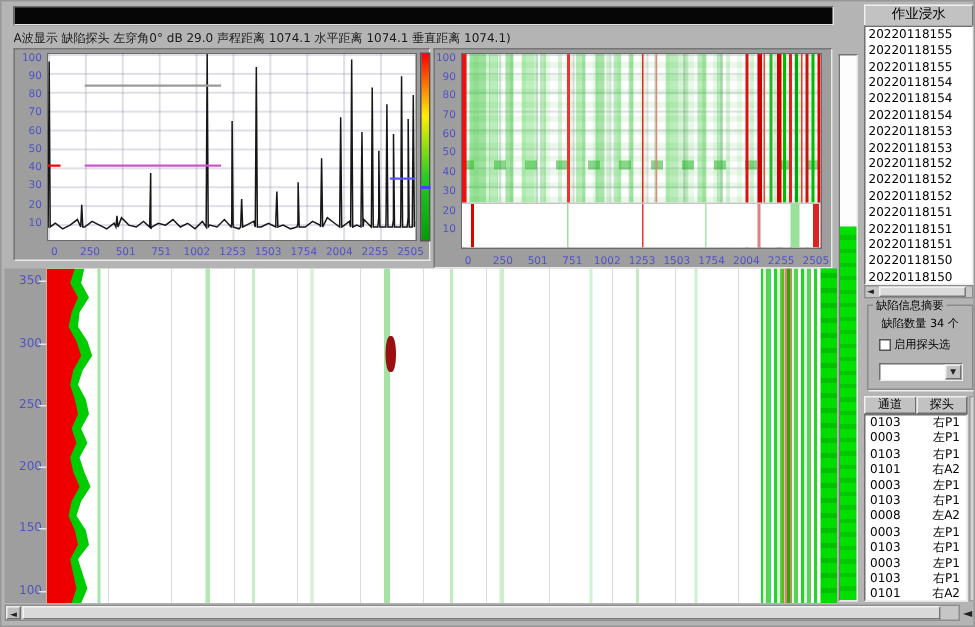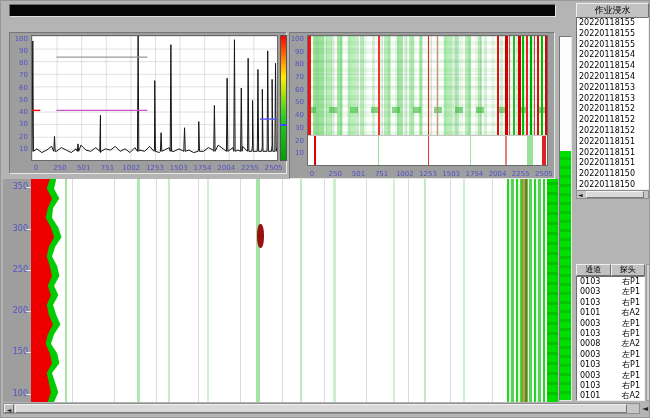--- a/index.html
+++ b/index.html
@@ -132,20 +132,21 @@
   .trow .c2{ flex:1; text-align:right; padding-right:4px; }
   .sb-vscroll{ position:absolute; left:645px; top:263px; width:5px; height:137px;
     background:#d2d2d2; border:1px solid #9a9a9a; }
 </style>
 </head>
 <body>
 
 <div class="app">
 
   <div class="black-bar"></div>
+  <div class="info-line">A波显示 缺陷探头 左穿角0° dB 29.0 声程距离 1074.1 水平距离 1074.1 垂直距离 1074.1)</div>
 
   <div class="panel ascan">
     <div class="yticks">
         <span style="top: 2.91262%;">100</span>
         <span style="top: 12.6214%;">90</span>
         <span style="top: 22.3301%;">80</span>
         <span style="top: 32.0388%;">70</span>
         <span style="top: 41.7476%;">60</span>
         <span style="top: 51.4563%;">50</span>
         <span style="top: 61.165%;">40</span>
@@ -321,20 +322,32 @@
       <div class="job">20220118151</div>
       <div class="job">20220118151</div>
       <div class="job">20220118150</div>
       <div class="job">20220118150</div>
     </div>
   <div class="job-hscroll">
     <span class="tiny-arrow">◄</span>
     <div class="jthumb"></div>
   </div>
 
+  <div class="groupbox">
+    <div class="gb-title">缺陷信息摘要</div>
+    <div class="gb-count">缺陷数量 34 个</div>
+    <label class="gb-check">
+      <span class="cb"></span>
+      <span>启用探头选</span>
+    </label>
+    <div class="gb-select">
+      <span class="sel-val"></span>
+      <span class="sel-btn">▼</span>
+    </div>
+  </div>
 
   <div class="dtable">
     <div class="thead">
       <span>通道</span>
       <span>探头</span>
     </div>
     <div class="tbody">
         <div class="trow">
           <span class="c1">0103</span>
           <span class="c2">右P1</span>

